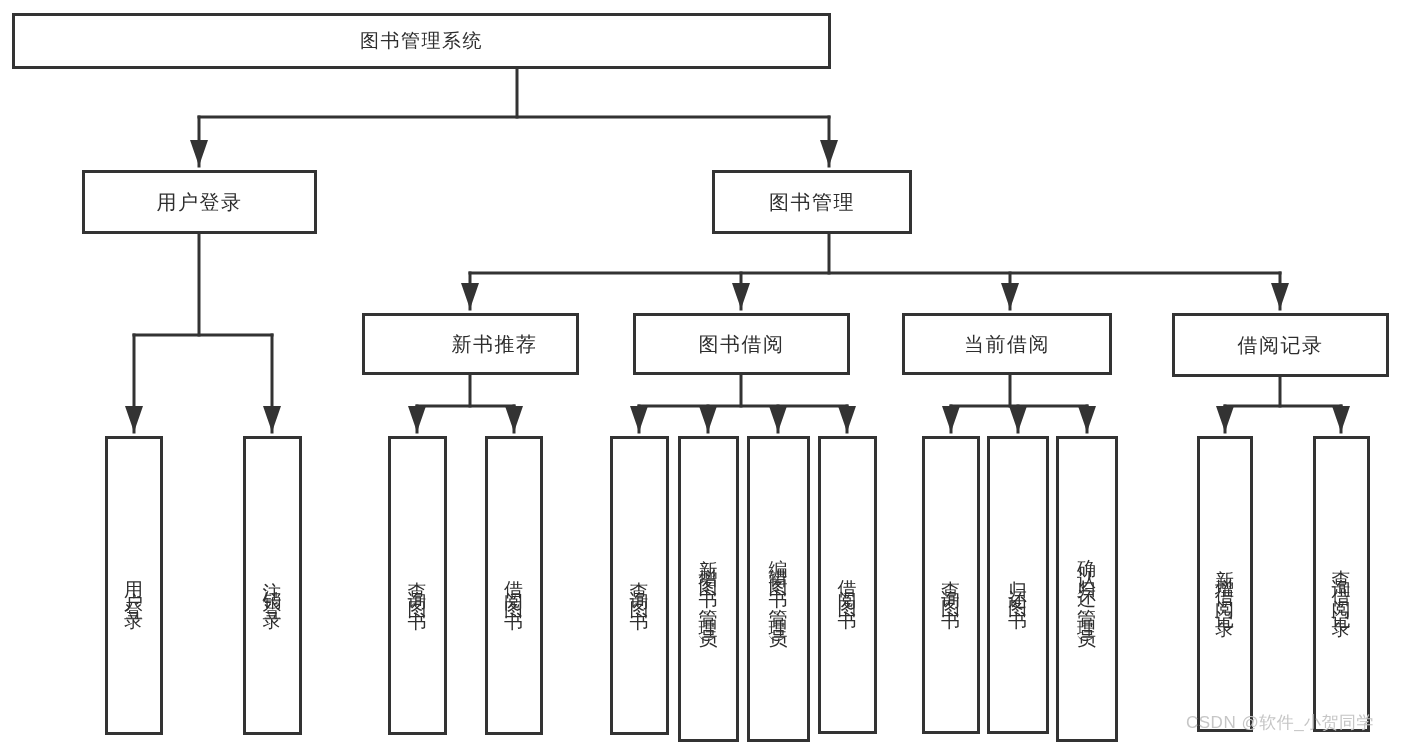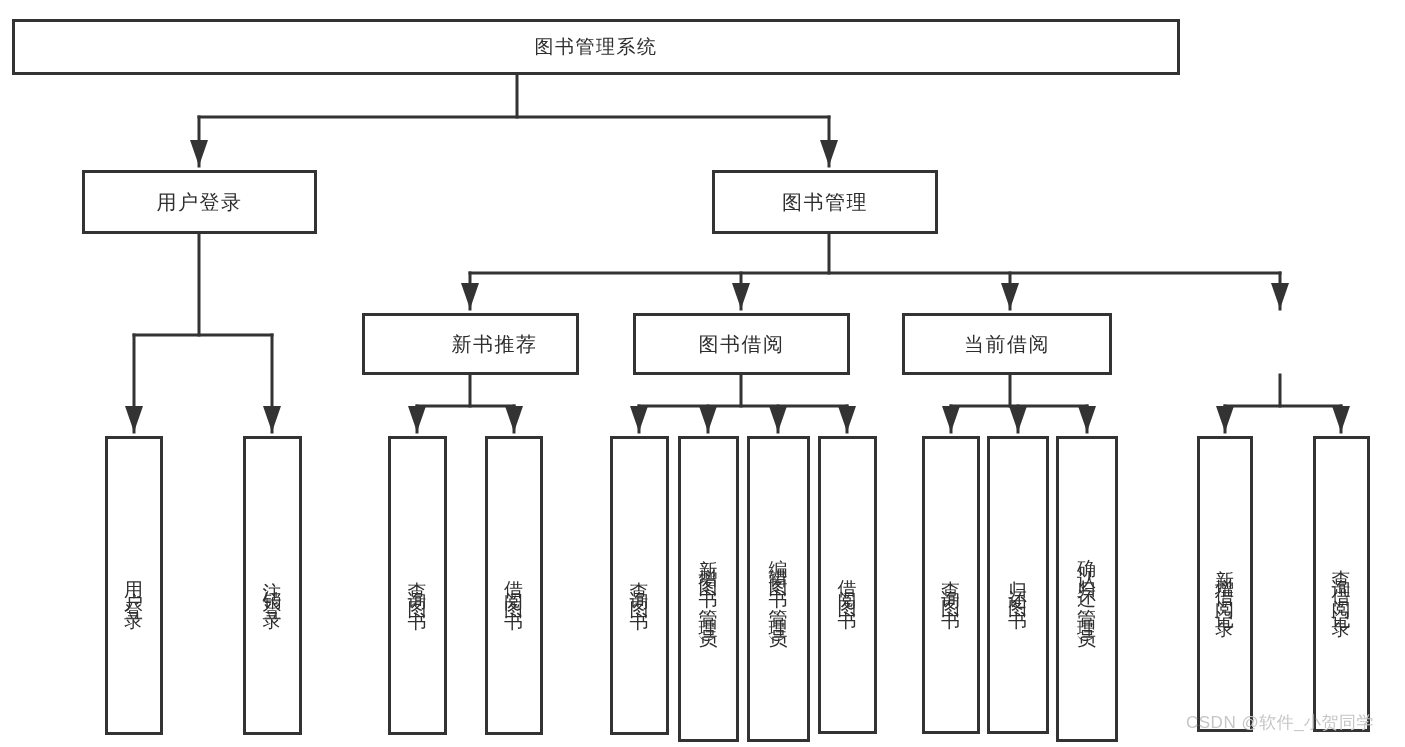--- a/index.html
+++ b/index.html
@@ -97,39 +97,42 @@
       <line x1="1018" y1="406" x2="1018" y2="432" marker-end="url(#arrow)"></line>
       <line x1="1087" y1="406" x2="1087" y2="432" marker-end="url(#arrow)"></line>
 
       <line x1="1280" y1="375" x2="1280" y2="406"></line>
       <line x1="1225" y1="406" x2="1341" y2="406"></line>
       <line x1="1225" y1="406" x2="1225" y2="432" marker-end="url(#arrow)"></line>
       <line x1="1341" y1="406" x2="1341" y2="432" marker-end="url(#arrow)"></line>
     </g>
   </svg>
 
-  <div class="node hbox root" style="left:12px; top:19px; width:1168px; height:56px;">
+  <div class="node hbox root" style="left:12px; top:13px; width:819px; height:56px;">
     <span>图书管理系统</span>
   </div>
 
   <div class="node hbox" style="left:82px; top:170px; width:235px; height:64px;">
     <span>用户登录</span>
   </div>
-  <div class="node hbox" style="left:712px; top:170px; width:226px; height:64px;">
+  <div class="node hbox" style="left:712px; top:170px; width:200px; height:64px;">
     <span>图书管理</span>
   </div>
 
   <div class="node hbox" style="left:362px; top:313px; width:217px; height:62px;padding-left:48px;">
     <span>新书推荐</span>
   </div>
   <div class="node hbox" style="left:633px; top:313px; width:217px; height:62px;">
     <span>图书借阅</span>
   </div>
   <div class="node hbox" style="left:902px; top:313px; width:210px; height:62px;">
     <span>当前借阅</span>
+  </div>
+  <div class="node hbox" style="left:1172px; top:313px; width:217px; height:64px;">
+    <span>借阅记录</span>
   </div>
 
   <div class="node vbox" style="left:105px; top:436px; width:58px; height:299px;">
     <span>用户登录</span>
   </div>
   <div class="node vbox" style="left:243px; top:436px; width:59px; height:299px;">
     <span>注销登录</span>
   </div>
 
   <div class="node vbox" style="left:388px; top:436px; width:59px; height:299px;">

